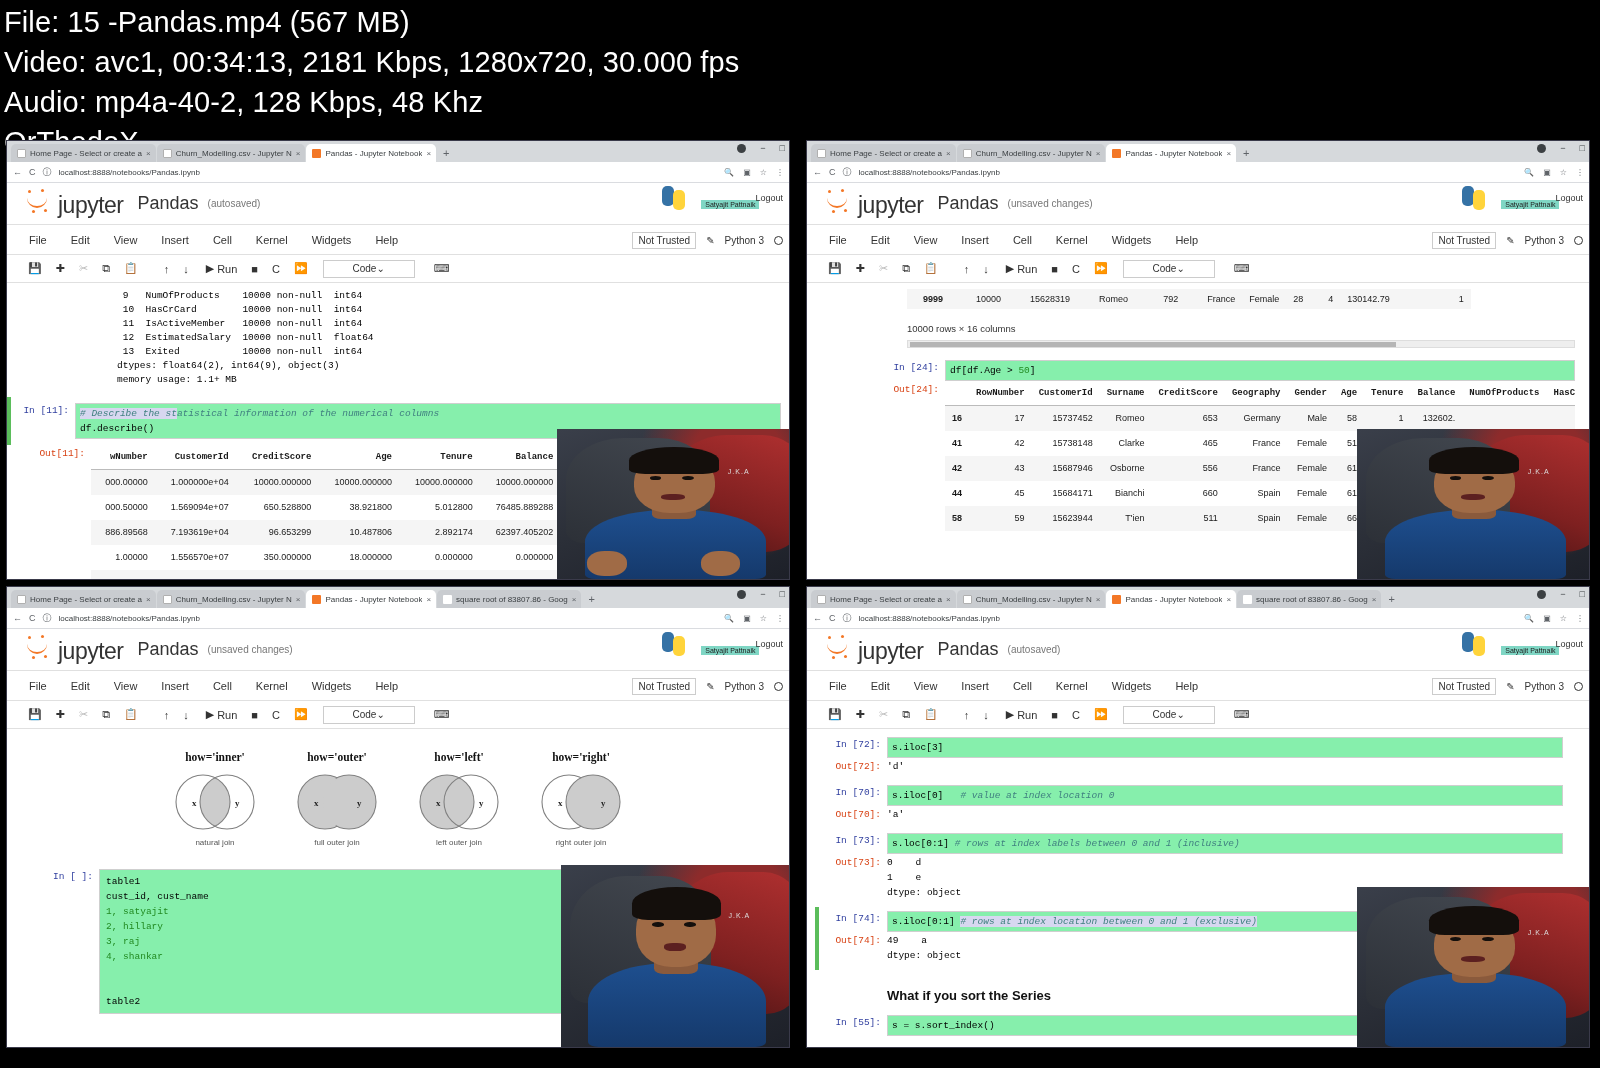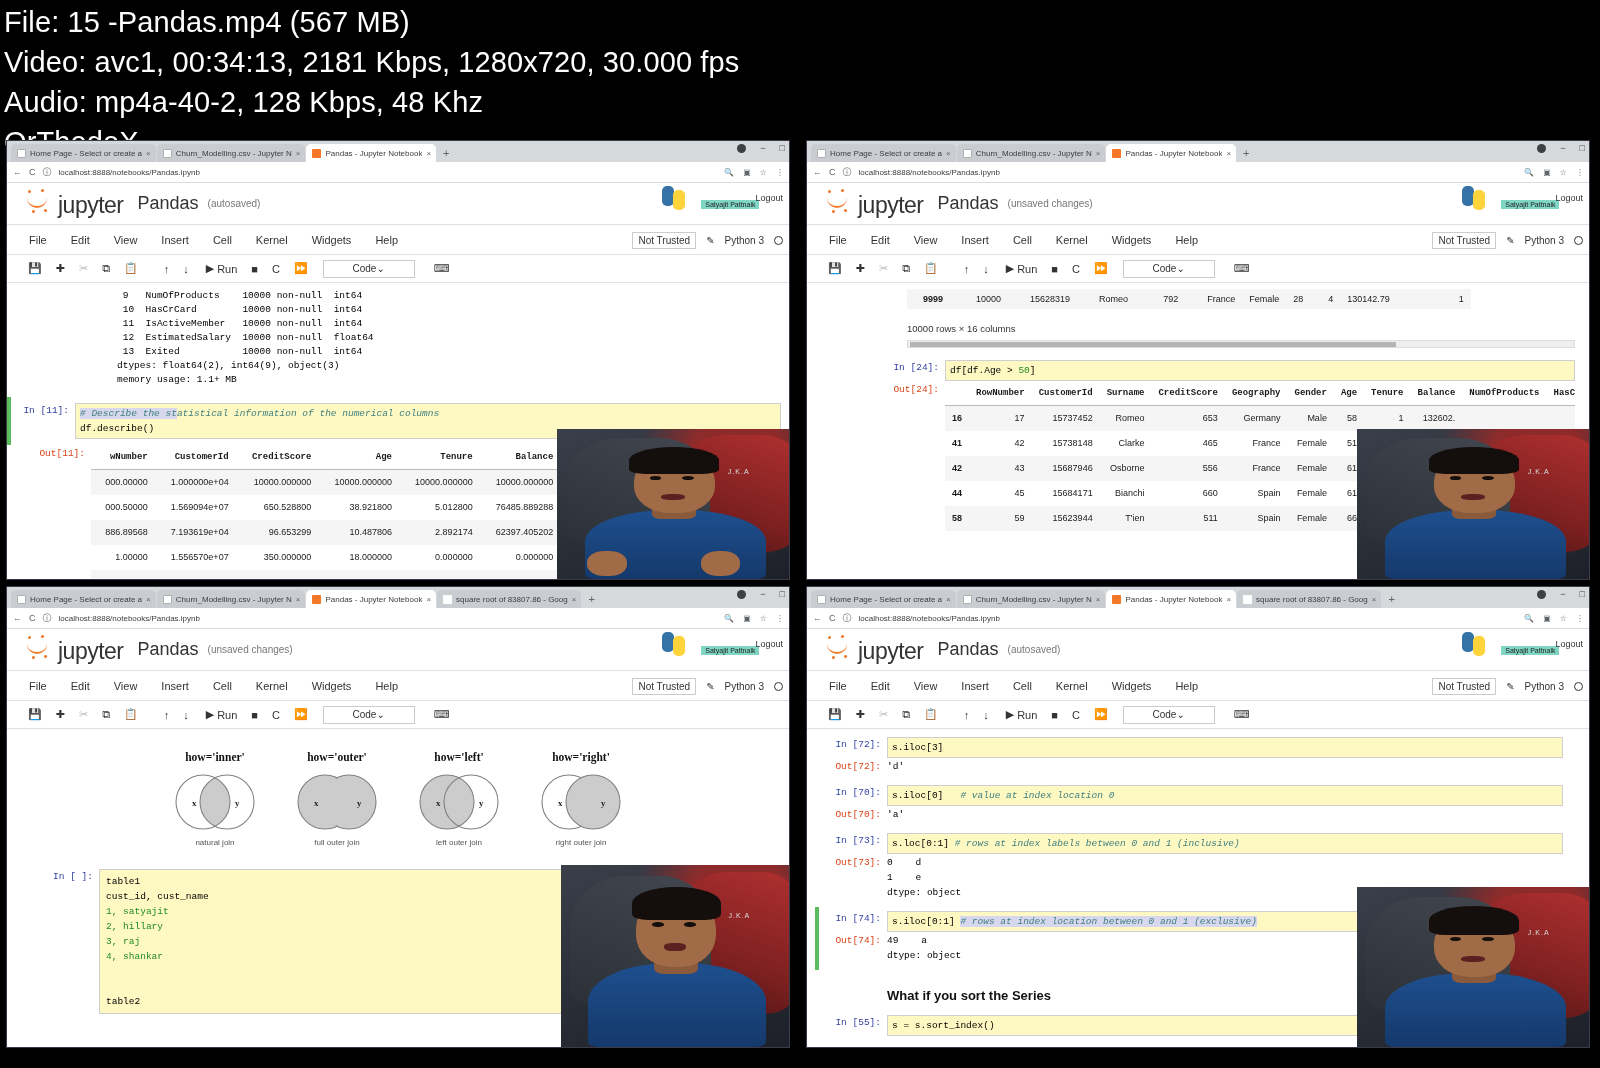--- a/index.html
+++ b/index.html
@@ -240,21 +240,21 @@
   .cellbody {
     flex:1;
     font-family:"Liberation Mono", monospace;
     font-size:9.5px;
     line-height:15px;
     color:#000;
     white-space:pre;
     overflow:hidden;
   }
   .inputcell {
-    background:#fef9c3;
+    background:#86efac;
     border:1px solid #cfcfcf;
     padding:2px 4px;
   }
   .selected-cell { border-left:4px solid #5bbd5b; background:#fff; }
   .cmt { color:#408080; font-style:italic; }
   .cmt-hl { background:#d7d7f0; }
   .num { color:#228B22; }
 
   
   .outtxt {

